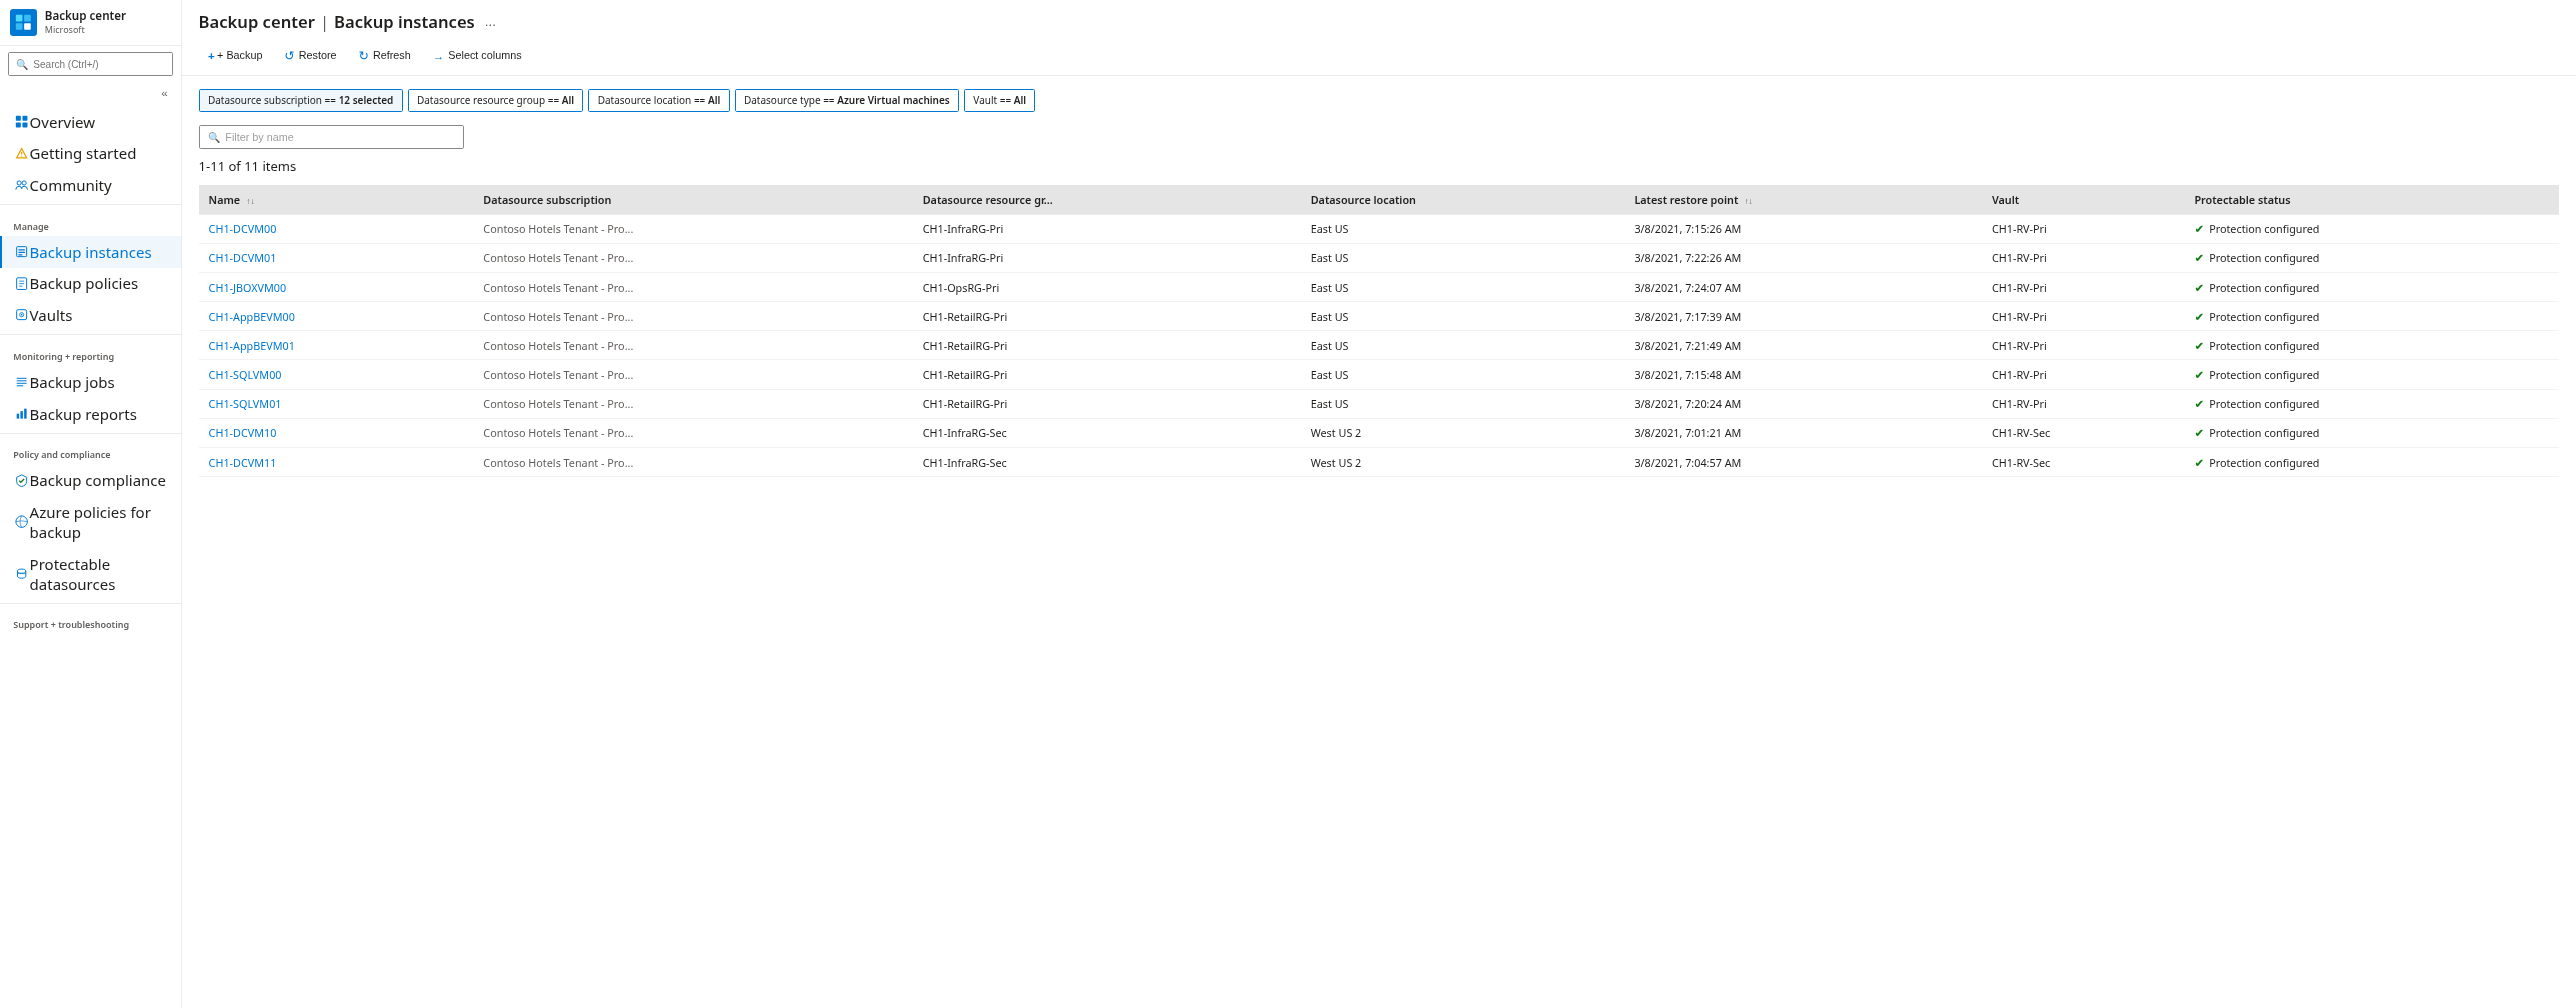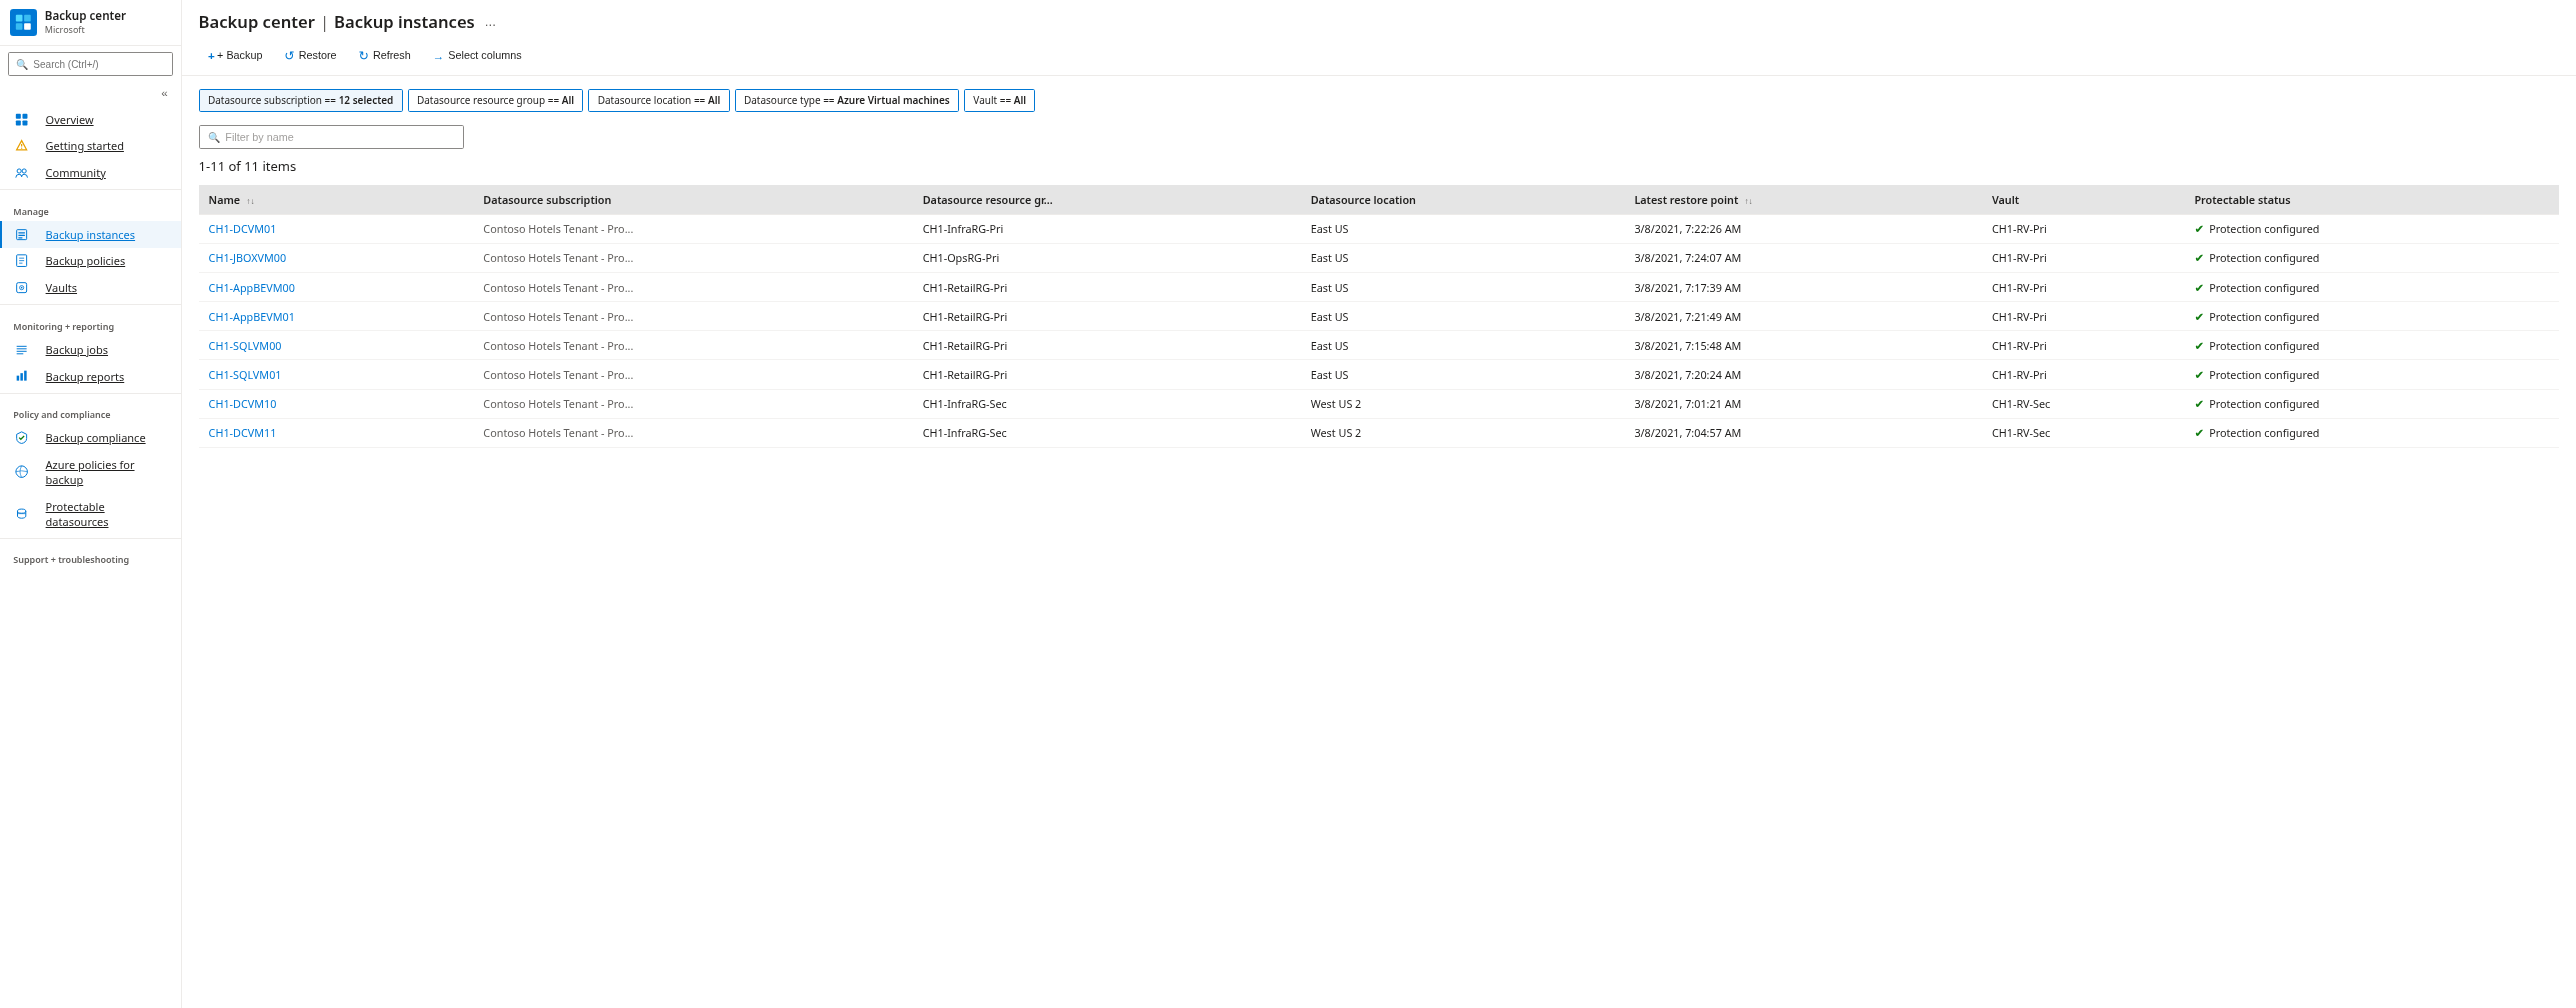--- a/index.html
+++ b/index.html
@@ -12,21 +12,21 @@
     .sidebar-logo svg { width: 16.6px; height: 16.6px; }
     .sidebar-title { display: flex; flex-direction: column; }
     .sidebar-title-main { font-size: 11.6px; font-weight: 600; color: #201f1e; }
     .sidebar-title-sub { font-size: 9px; color: #605e5c; }
 
     .sidebar-search { margin: 6.6px 8.3px; display: flex; align-items: center; gap: 5px; border: 0.8px solid #8a8886; border-radius: 1.7px; padding: 4.1px 6.6px; background: #fff; cursor: text; }
     .sidebar-search input { border: none; outline: none; font-size: 10px; color: #605e5c; width: 100%; background: transparent; }
     .sidebar-collapse-btn { background: none; border: none; cursor: pointer; color: #605e5c; font-size: 11.6px; padding: 1.7px 5px; }
 
     .sidebar-nav { flex: 1; padding: 3.3px 0; }
-    .nav-item { display: flex; align-items: center; gap: 17px; padding: 5.8px 13.3px; cursor: pointer; color: #201f1e; font-size: 11px; border-left: 2.5px solid transparent; text-decoration: underline; }
+    .nav-item { display: flex; align-items: center; gap: 1px; padding: 5.8px 13.3px; cursor: pointer; color: #201f1e; font-size: 15px; border-left: 2.5px solid transparent; }
     .nav-item.active { background: #eff6fc; border-left-color: #0078d4; color: #0078d4; }
     .nav-item .nav-icon { width: 13.3px; height: 13.3px; display: flex; align-items: center; justify-content: center; flex-shrink: 0; }
 
     .nav-section-label { padding: 11.6px 13.3px 3.3px; font-size: 9px; font-weight: 600; color: #605e5c; text-transform: none; }
     .nav-divider { height: 0.8px; background: #edebe9; margin: 3.3px 0; }
 
     
     .main { flex: 1; display: flex; flex-direction: column; overflow: hidden; }
 
     .toolbar { display: flex; align-items: center; gap: 3.3px; padding: 6.6px 16.6px; border-bottom: 0.8px solid #edebe9; }
@@ -296,20 +296,34 @@
           </th>
           <th>
             <span>Vault</span>
           </th>
           <th>
             <span>Protectable status</span>
           </th>
         </tr>
       </thead>
       <tbody id="table-body">
+      <tr>
+    <td class="link-cell" style="color:#0078d4; cursor:pointer;">CH1-DCVM00</td>
+    <td style="color:#605e5c;">Contoso Hotels Tenant - Pro...</td>
+    <td class="link-cell">CH1-InfraRG-Pri</td>
+    <td>East US</td>
+    <td>3/8/2021, 7:15:26 AM</td>
+    <td>CH1-RV-Pri</td>
+    <td>
+      <div class="status-cell">
+        <span class="status-check">✔</span>
+        <span>Protection configured</span>
+      </div>
+    </td>
+  </tr>
           <tr>
     <td class="link-cell" style="color:#0078d4; cursor:pointer;">CH1-DCVM01</td>
     <td style="color:#605e5c;">Contoso Hotels Tenant - Pro...</td>
     <td class="link-cell">CH1-InfraRG-Pri</td>
     <td>East US</td>
     <td>3/8/2021, 7:22:26 AM</td>
     <td>CH1-RV-Pri</td>
     <td>
       <div class="status-cell">
         <span class="status-check">✔</span>

